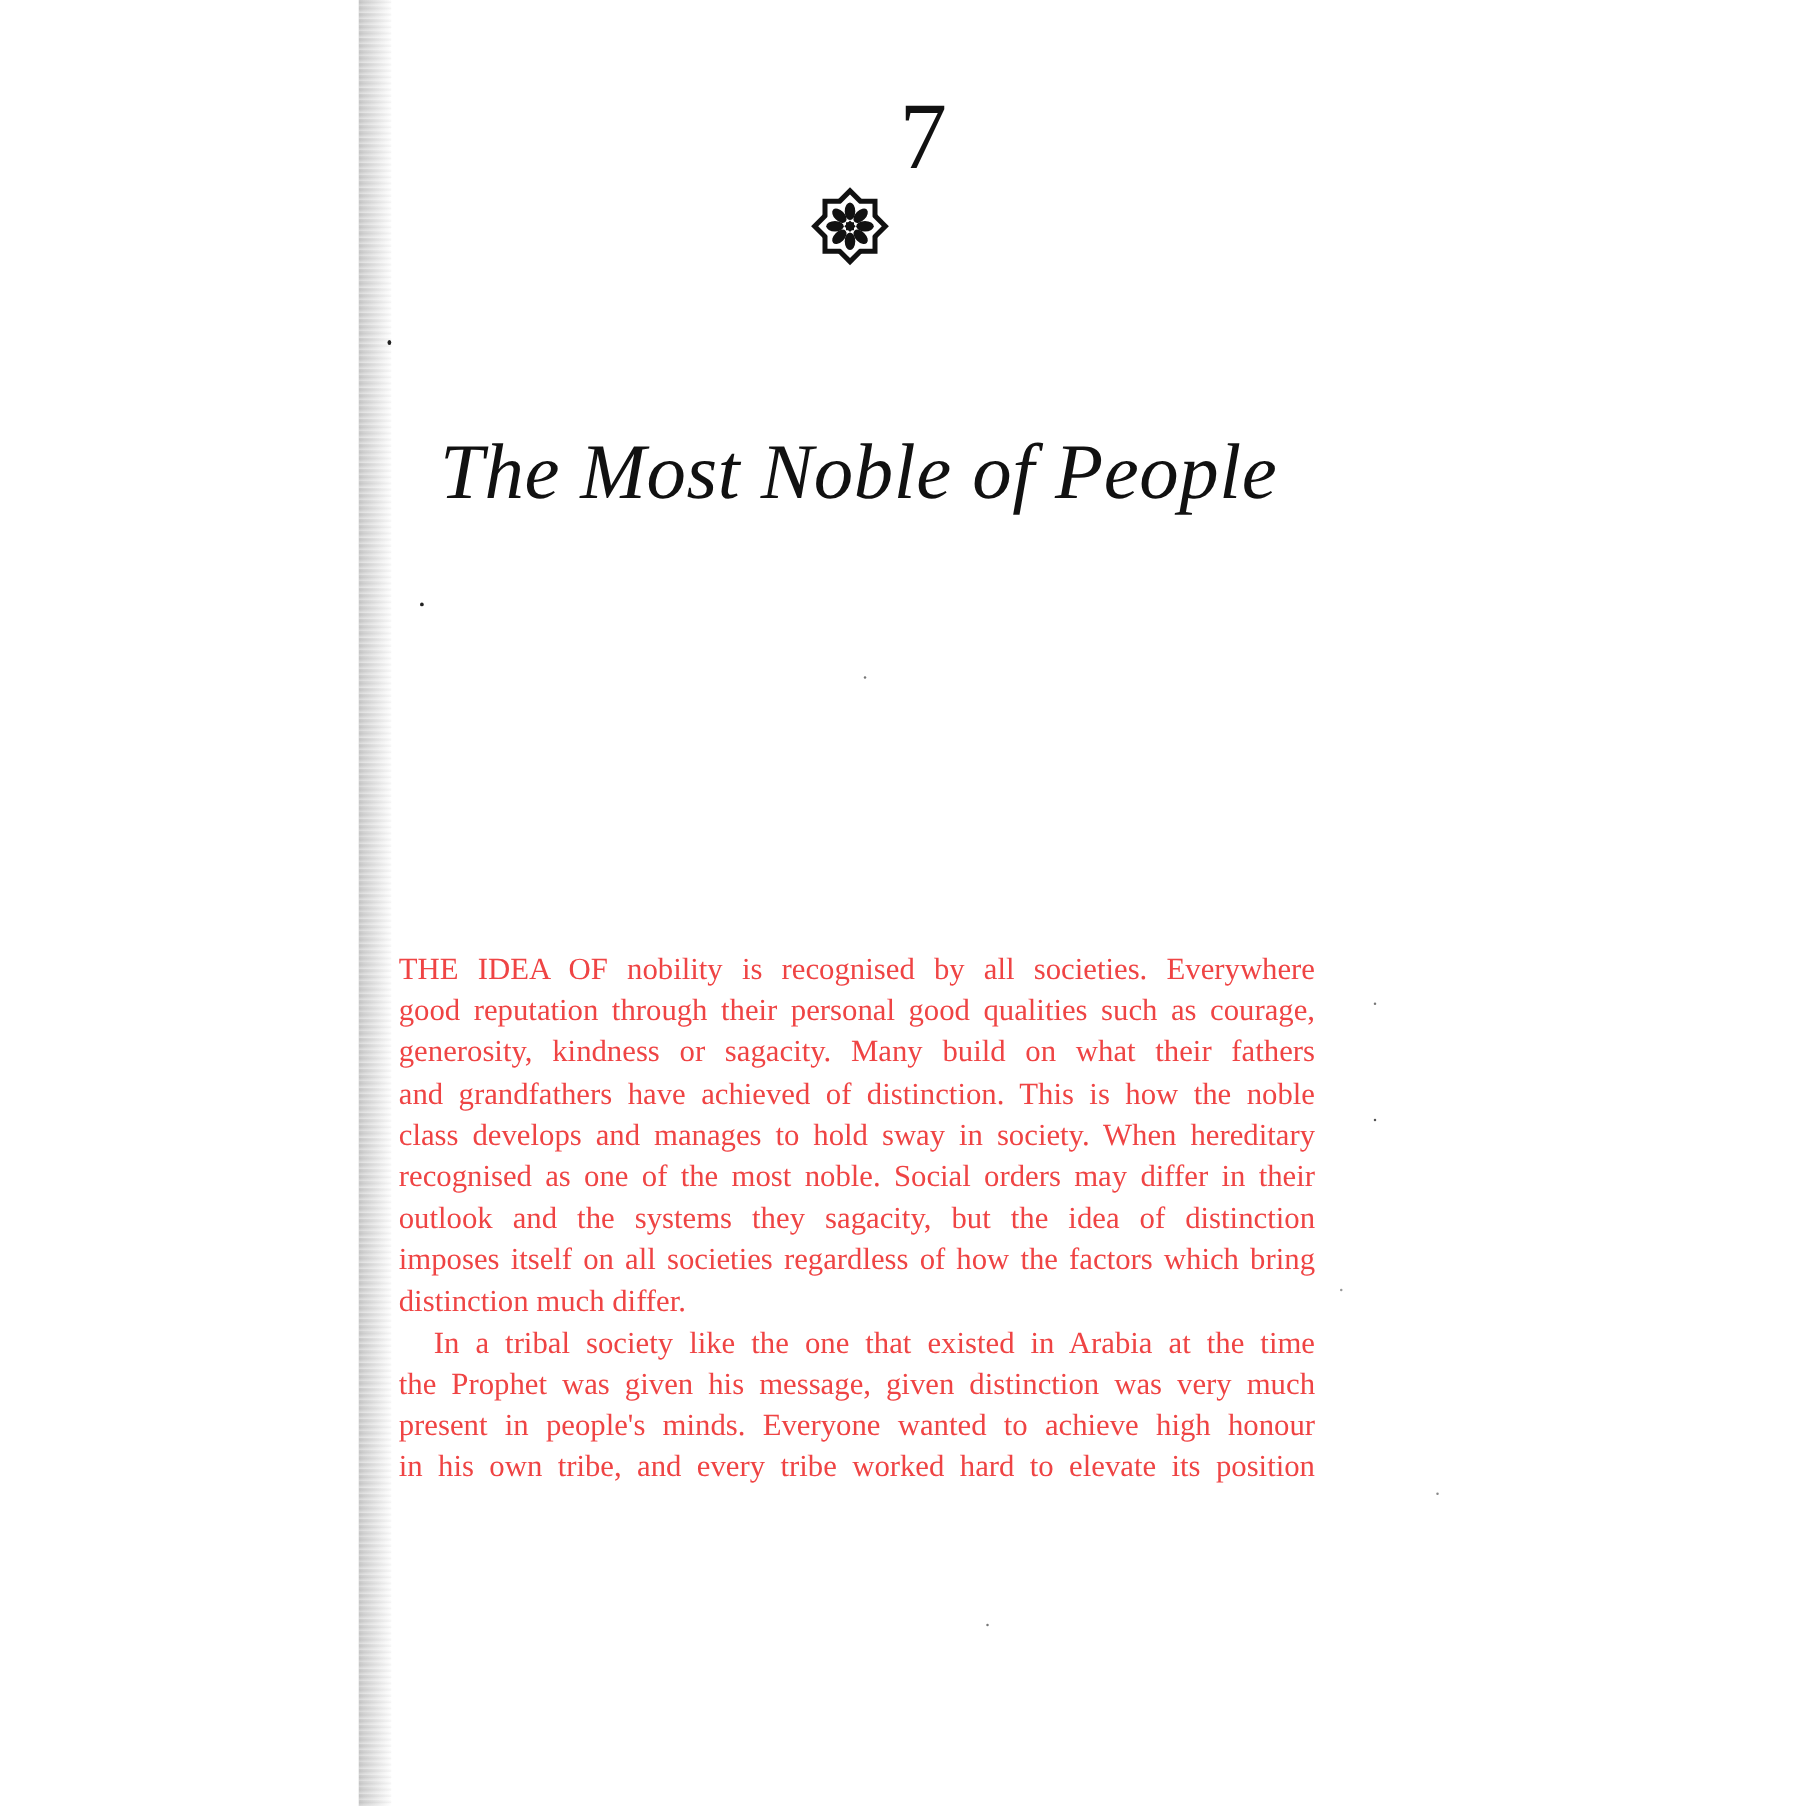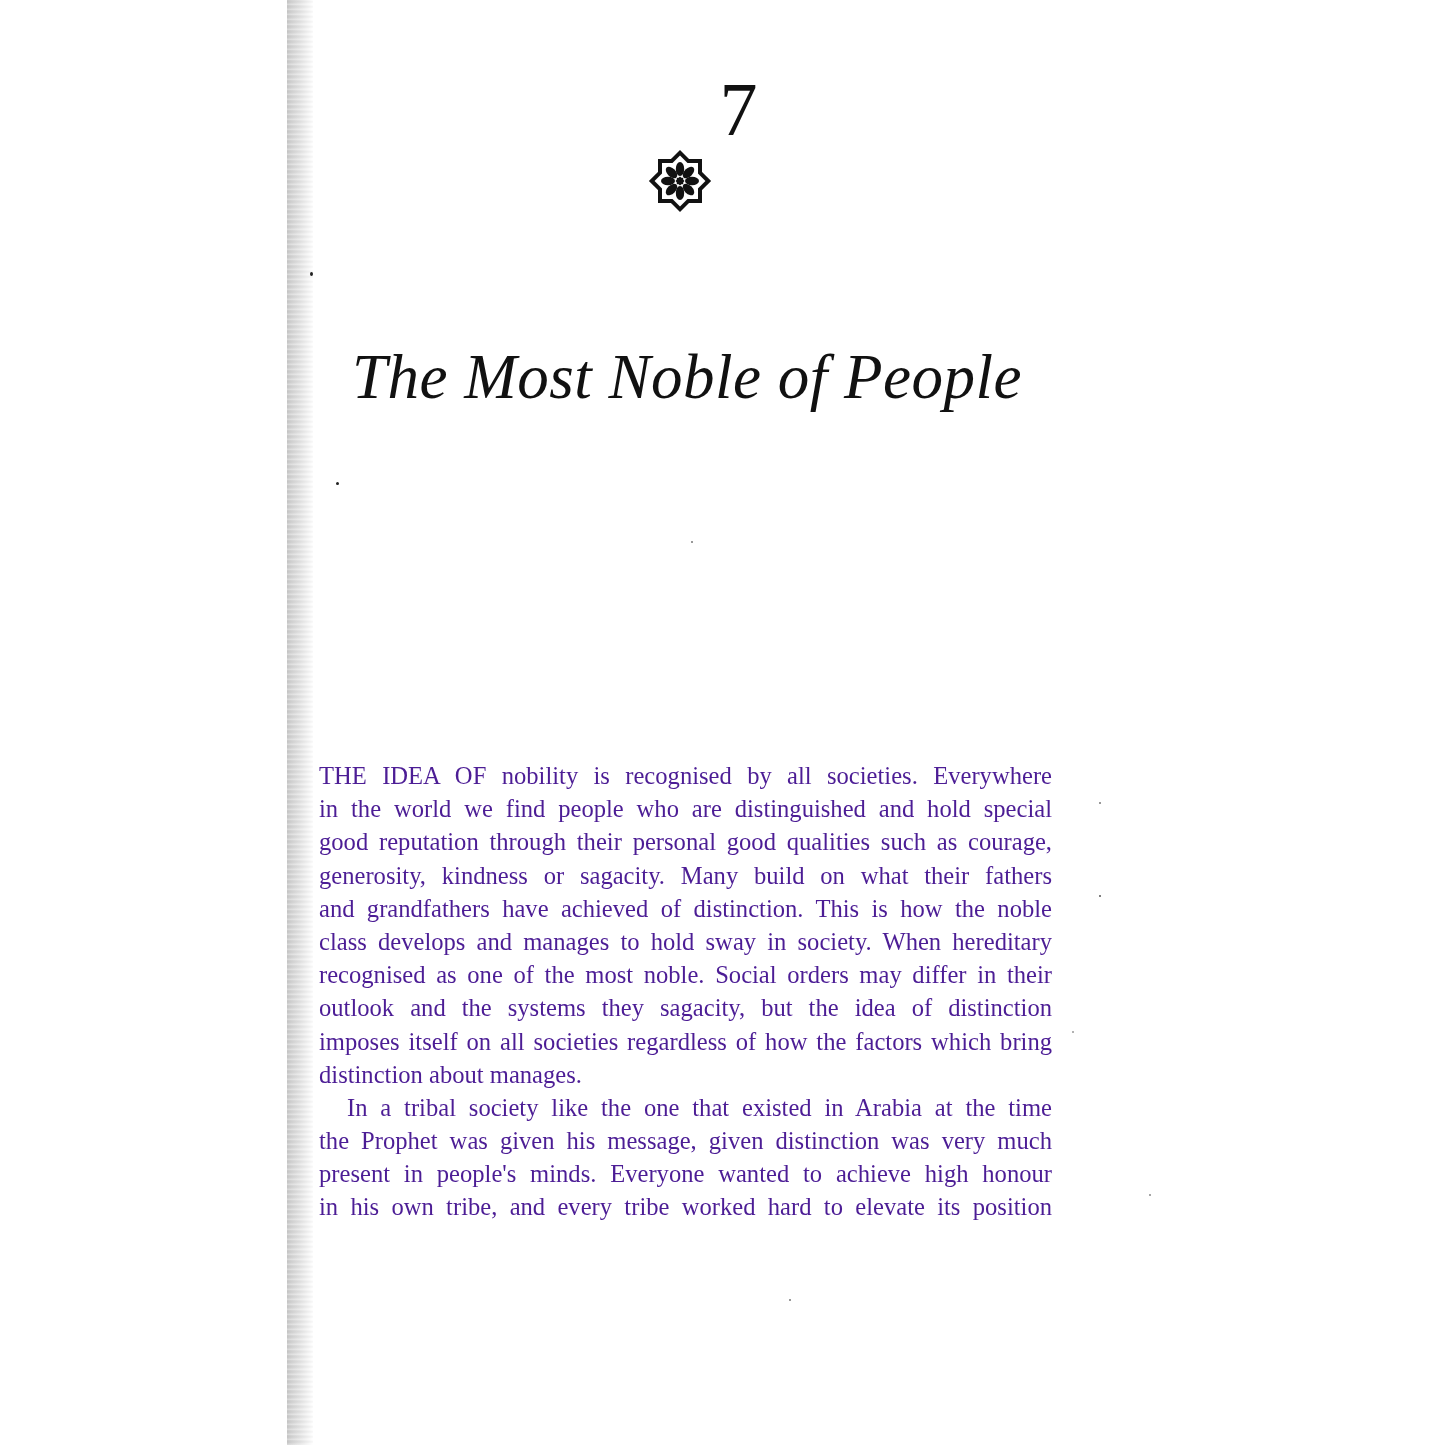--- a/index.html
+++ b/index.html
@@ -60,21 +60,21 @@
     color: #111;
   }
   .body-text {
     position: absolute;
     left: 319px;
     top: 759px;
     width: 733px;
     font-family: "Liberation Serif", "DejaVu Serif", serif;
     font-size: 24.6px;
     line-height: 33.2px;
-    color: #4c1d95;
+    color: #ef4444;
   }
   .body-text .line {
     display: block;
     text-align: justify;
     text-align-last: justify;
     white-space: nowrap;
     height: 33.2px;
   }
   .body-text .line.last {
     text-align-last: left;
@@ -121,29 +121,28 @@
     <rect x="-3.2" y="-3.2" width="6.4" height="6.4"></rect>
     <rect x="-3.2" y="-3.2" width="6.4" height="6.4" transform="rotate(45)"></rect>
   </g>
 </svg>
 
 <div class="chapter-title">The Most Noble of People</div>
 
 <div class="body-text">
   <div>
     <span class="line">THE IDEA OF nobility is recognised by all societies. Everywhere</span>
-    <span class="line">in the world we find people who are distinguished and hold special</span>
     <span class="line">good reputation through their personal good qualities such as courage,</span>
     <span class="line">generosity, kindness or sagacity. Many build on what their fathers</span>
     <span class="line">and grandfathers have achieved of distinction. This is how the noble</span>
     <span class="line">class develops and manages to hold sway in society. When hereditary</span>
     <span class="line">recognised as one of the most noble. Social orders may differ in their</span>
     <span class="line">outlook and the systems they sagacity, but the idea of distinction</span>
     <span class="line">imposes itself on all societies regardless of how the factors which bring</span>
-    <span class="line last">distinction about manages.</span>
+    <span class="line last">distinction much differ.</span>
   </div>
   <div>
     <span class="line indent">In a tribal society like the one that existed in Arabia at the time</span>
     <span class="line">the Prophet was given his message, given distinction was very much</span>
     <span class="line">present in people's minds. Everyone wanted to achieve high honour</span>
     <span class="line">in his own tribe, and every tribe worked hard to elevate its position</span>
   </div>
 </div>
 
 <div class="speck" style="left:310px;top:272px;width:3px;height:4px;"></div>

